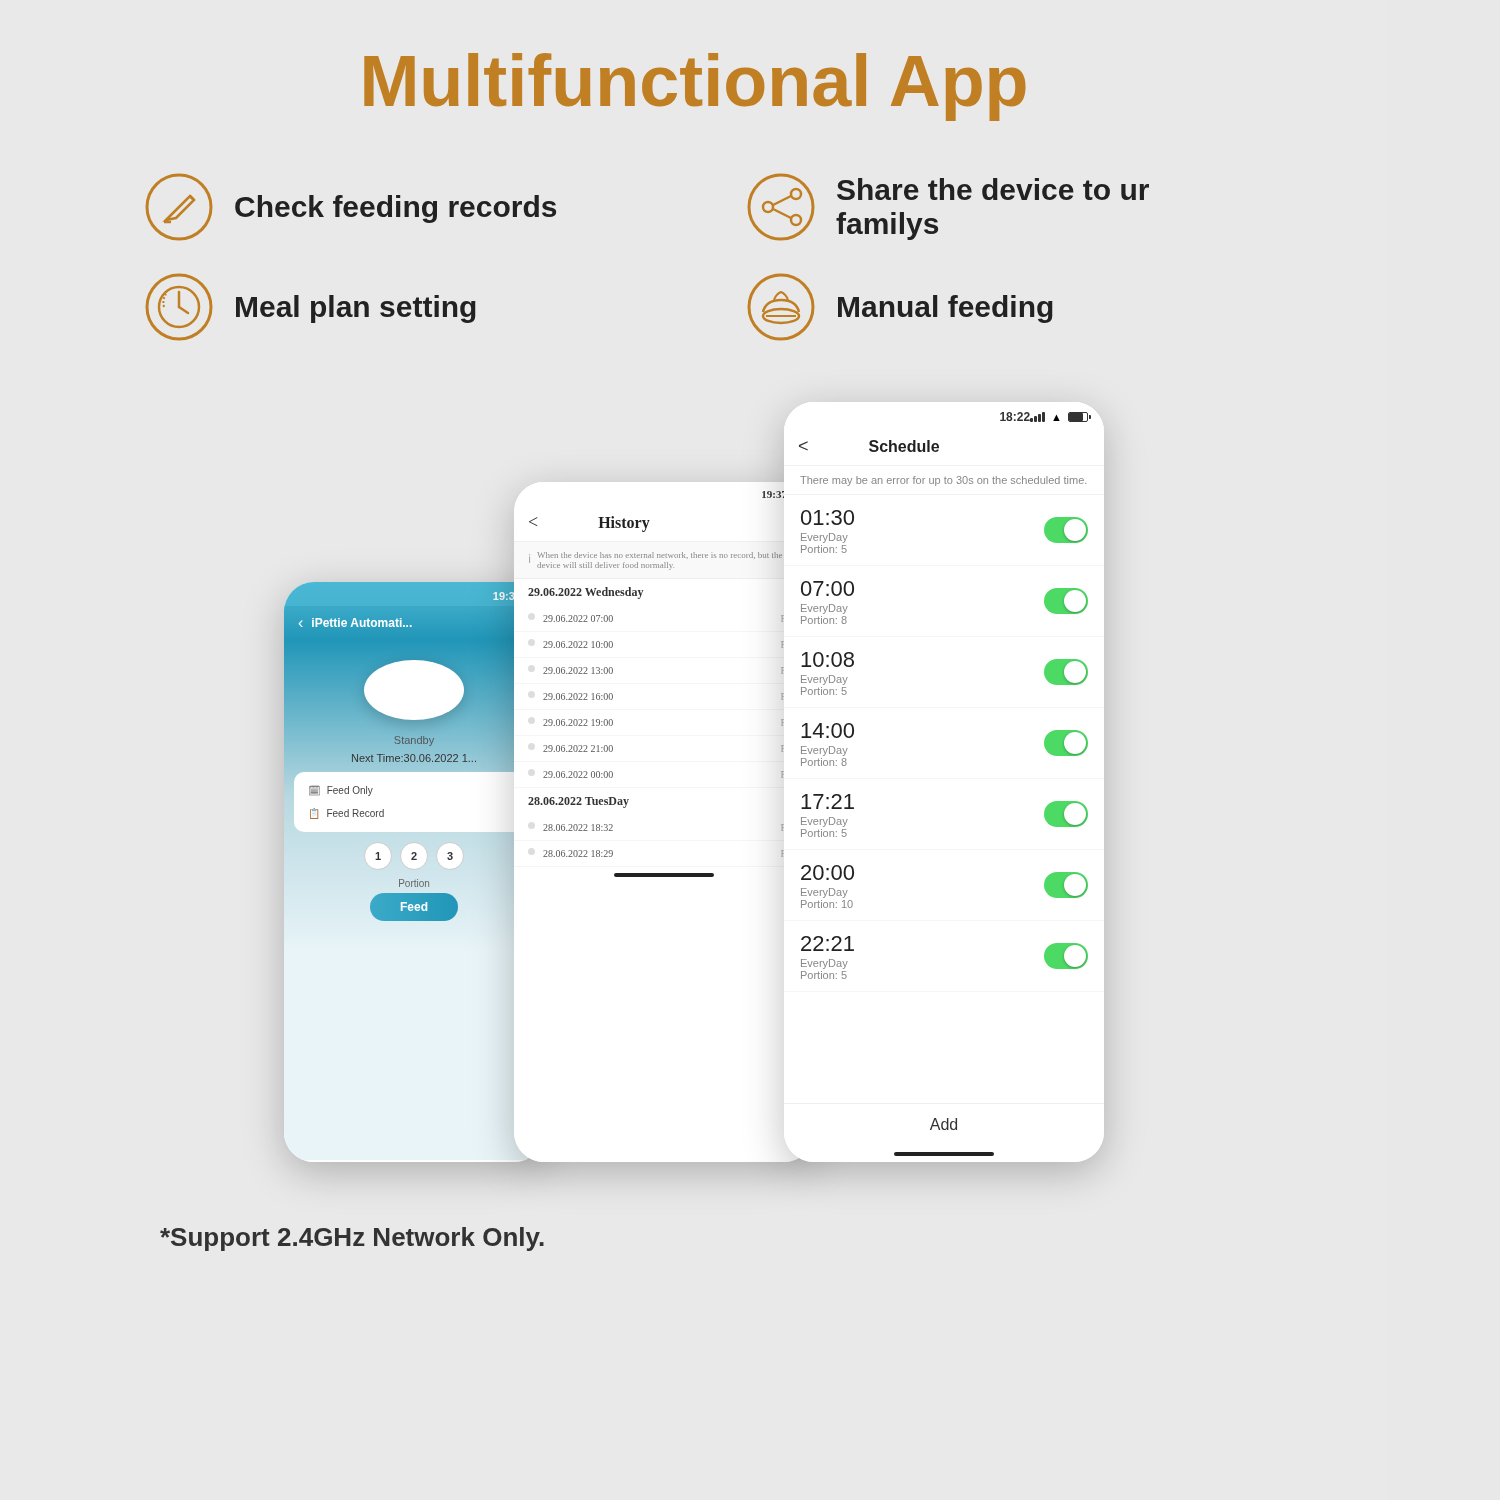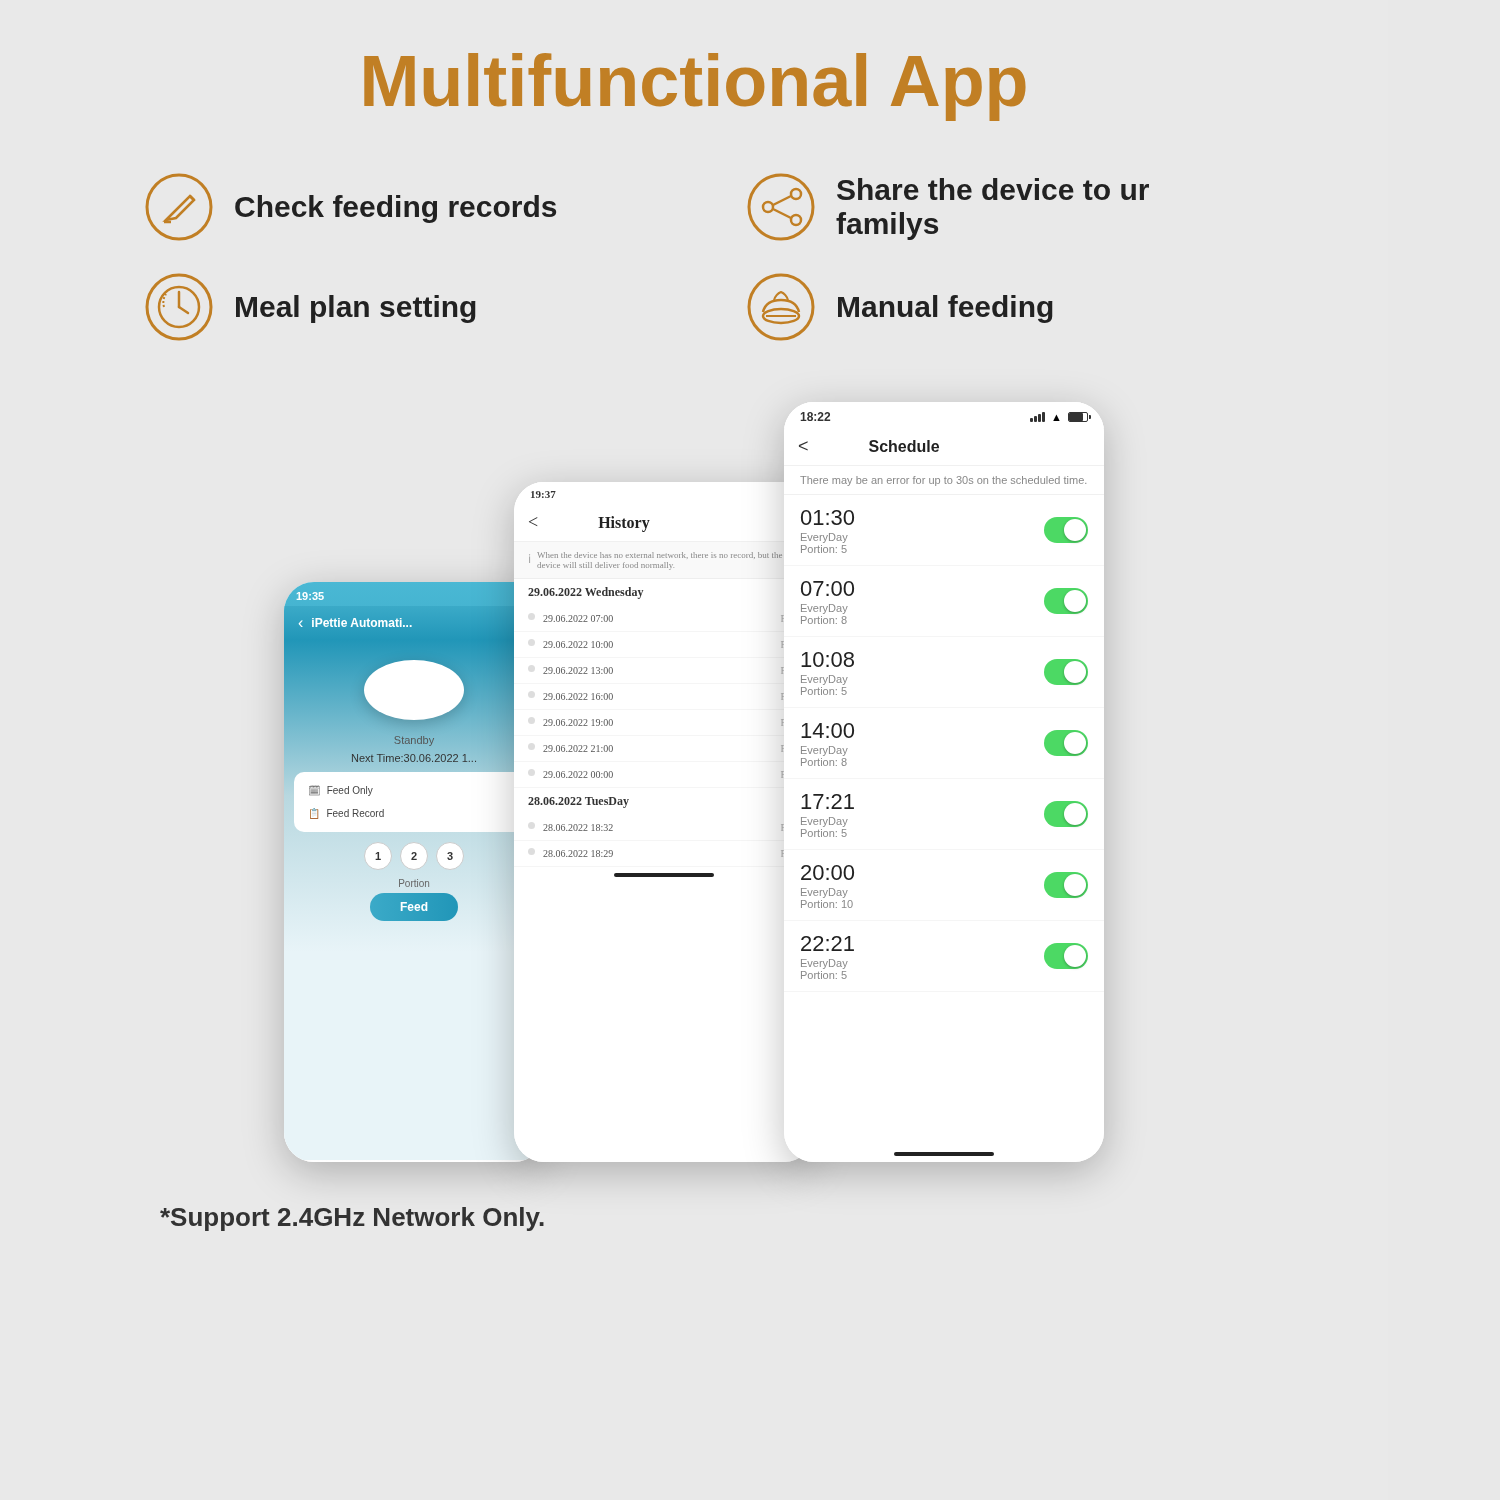--- a/index.html
+++ b/index.html
@@ -100,21 +100,21 @@
     .phone-3 {
       width: 320px;
       height: 760px;
       z-index: 3;
       border-radius: 30px;
     }
 
     
     .status-bar {
       display: flex;
-      justify-content: space-between;
+      justify-content: flex-end;
       align-items: center;
       padding: 6px 16px 4px;
       font-size: 12px;
       font-weight: 600;
       background: white;
     }
 
     .status-bar.gradient-bg {
       background: transparent;
       color: white;
@@ -368,20 +368,21 @@
       height: 4px;
       background: #222;
       border-radius: 2px;
       margin: 6px auto;
     }
 
     .footnote {
       font-size: 26px;
       font-weight: 600;
       color: #333;
+      margin-top: 20px;
       align-self: flex-start;
       margin-left: 100px;
     }
 
     
     .signal-bars {
       display: flex;
       align-items: flex-end;
       gap: 1px;
     }
@@ -700,20 +701,21 @@
               <div class="schedule-meta">
                 <span>EveryDay</span><br>
                 <span>Portion: 5</span>
               </div>
             </div>
             <div class="toggle-switch"></div>
           </div>
 
         </div>
 
+        <div class="add-btn">Add</div>
         <div class="home-indicator"></div>
       </div>
     </div>
 
   </div>
 
   <p class="footnote">*Support 2.4GHz Network Only.</p>
 
 </div>
 

